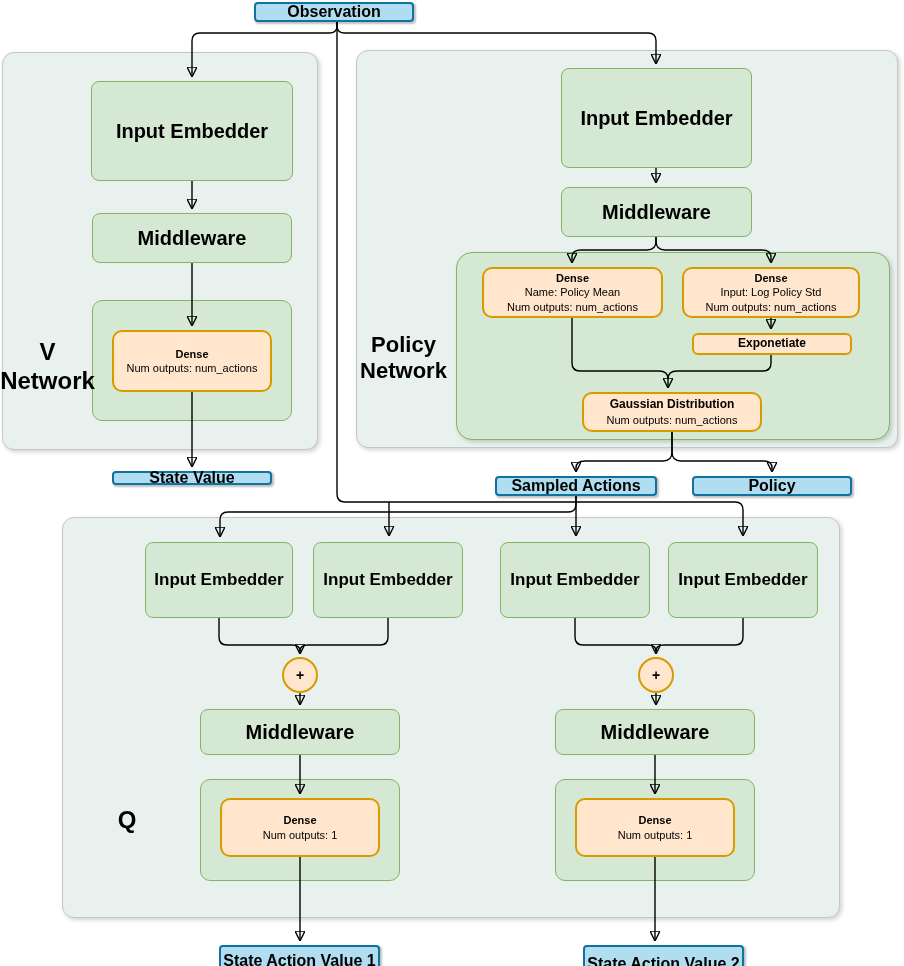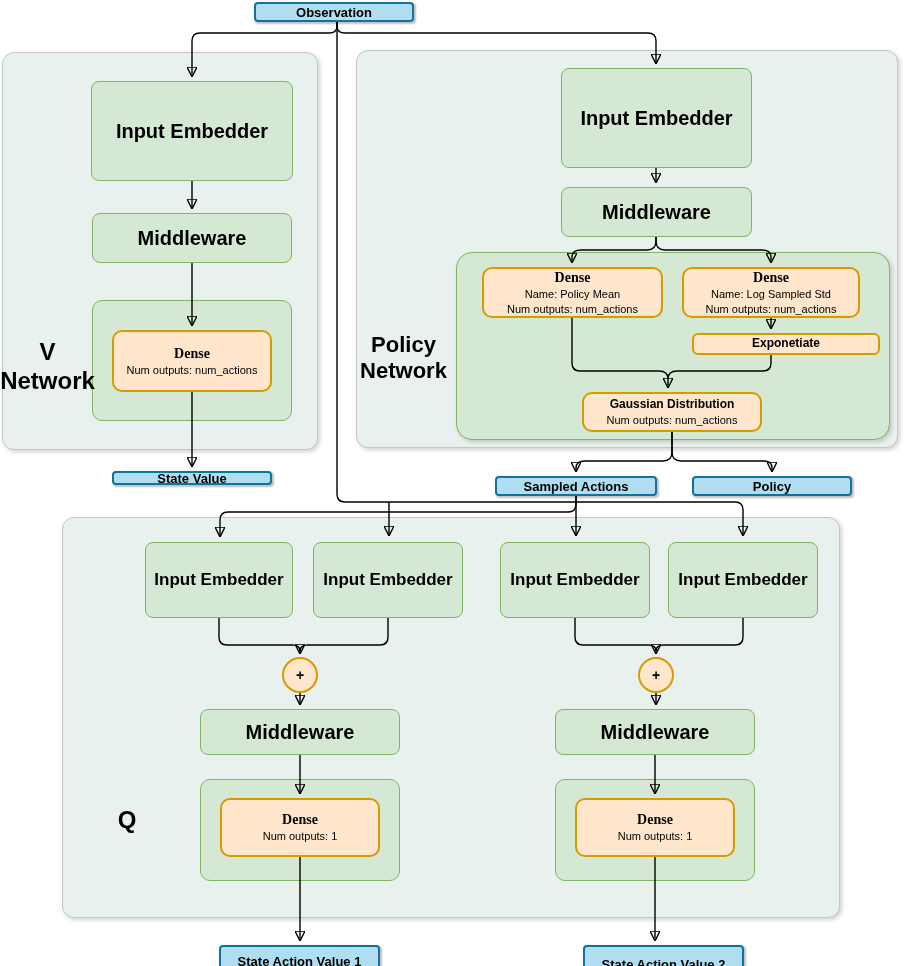--- a/index.html
+++ b/index.html
@@ -12,25 +12,25 @@
   .greenbox{background:var(--green_fill);border:1.5px solid var(--green_stroke);
     border-radius:8px;display:flex;align-items:center;justify-content:center;
     text-align:center;font-weight:bold;color:#000;z-index:3;}
   .greenwrap{background:var(--green_fill);border:1.5px solid var(--green_stroke);
     border-radius:10px;z-index:3;}
   .orangebox{background:var(--orange_fill);border:2px solid var(--orange_stroke);
     border-radius:10px;display:flex;flex-direction:column;align-items:center;
     justify-content:center;text-align:center;color:#000;z-index:4;line-height:1.3;}
   .bluebox{background:var(--blue_fill);border:2px solid var(--blue_stroke);
     border-radius:4px;display:flex;align-items:center;justify-content:center;
-    text-align:center;font-weight:bold;font-size:13px;color:#000;
+    text-align:center;font-weight:bold;font-size:16px;color:#000;
     box-shadow:1.5px 1.5px 2px rgba(0,0,0,0.25);z-index:5;}
   .section-label{font-weight:bold;color:#000;text-align:center;line-height:1.2;z-index:6;}
   .fs24{font-size:24px;} .fs22{font-size:22px;} .fs20{font-size:20px;} .fs17{font-size:17px;}
-  .t-bold-sm{font-weight:bold;font-size:14px;font-family:Liberation Serif, serif;}
+  .t-bold-sm{font-weight:bold;font-size:11px;}
   .t-reg-sm{font-weight:normal;font-size:11px;}
   .t-bold-md{font-weight:bold;font-size:12px;}
   .pluscircle{background:var(--orange_fill);border:2px solid var(--orange_stroke);
     border-radius:50%;display:flex;align-items:center;justify-content:center;
     font-weight:bold;font-size:14px;color:#000;z-index:4;}
   #wires{position:absolute;left:0;top:0;z-index:10;pointer-events:none;}
   #wires path{stroke:#000;stroke-width:1.4;fill:none;}
 </style>
 </head>
 <body>
@@ -73,24 +73,24 @@
     <span>Middleware</span>
   </div>
   <div class="abs sac" style="left:456px;top:252px;width:434px;height:188px;"></div>
   <div class="abs orangebox" style="left:482px;top:267px;width:181px;height:51px;">
     <span class="t-bold-sm">Dense</span>
     <span class="t-reg-sm">Name: Policy Mean</span>
     <span class="t-reg-sm">Num outputs: num_actions</span>
   </div>
   <div class="abs orangebox" style="left:682px;top:267px;width:178px;height:51px;">
     <span class="t-bold-sm">Dense</span>
-    <span class="t-reg-sm">Name: Log Sampled Std</span>
+    <span class="t-reg-sm">Input: Log Policy Std</span>
     <span class="t-reg-sm">Num outputs: num_actions</span>
   </div>
-  <div class="abs orangebox" style="left:692px;top:333px;width:188px;height:22px;border-radius:6px;">
+  <div class="abs orangebox" style="left:692px;top:333px;width:160px;height:22px;border-radius:6px;">
     <span class="t-bold-md">Exponetiate</span>
   </div>
   <div class="abs orangebox" style="left:582px;top:392px;width:180px;height:40px;">
     <span class="t-bold-md">Gaussian Distribution</span>
     <span class="t-reg-sm">Num outputs: num_actions</span>
   </div>
   <div class="abs bluebox" style="left:495px;top:476px;width:162px;height:20px;">
     <span>Sampled Actions</span>
   </div>
   <div class="abs bluebox" style="left:692px;top:476px;width:160px;height:20px;">

